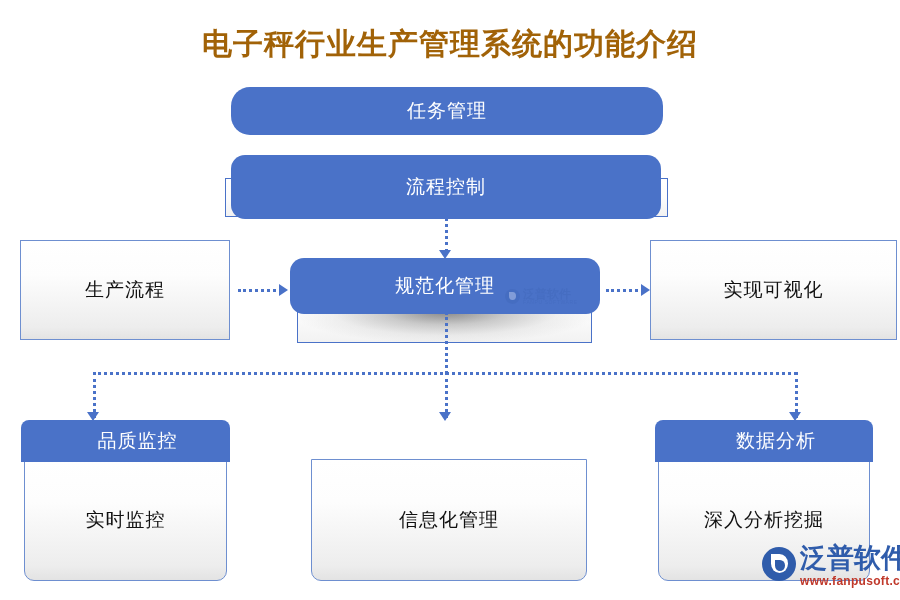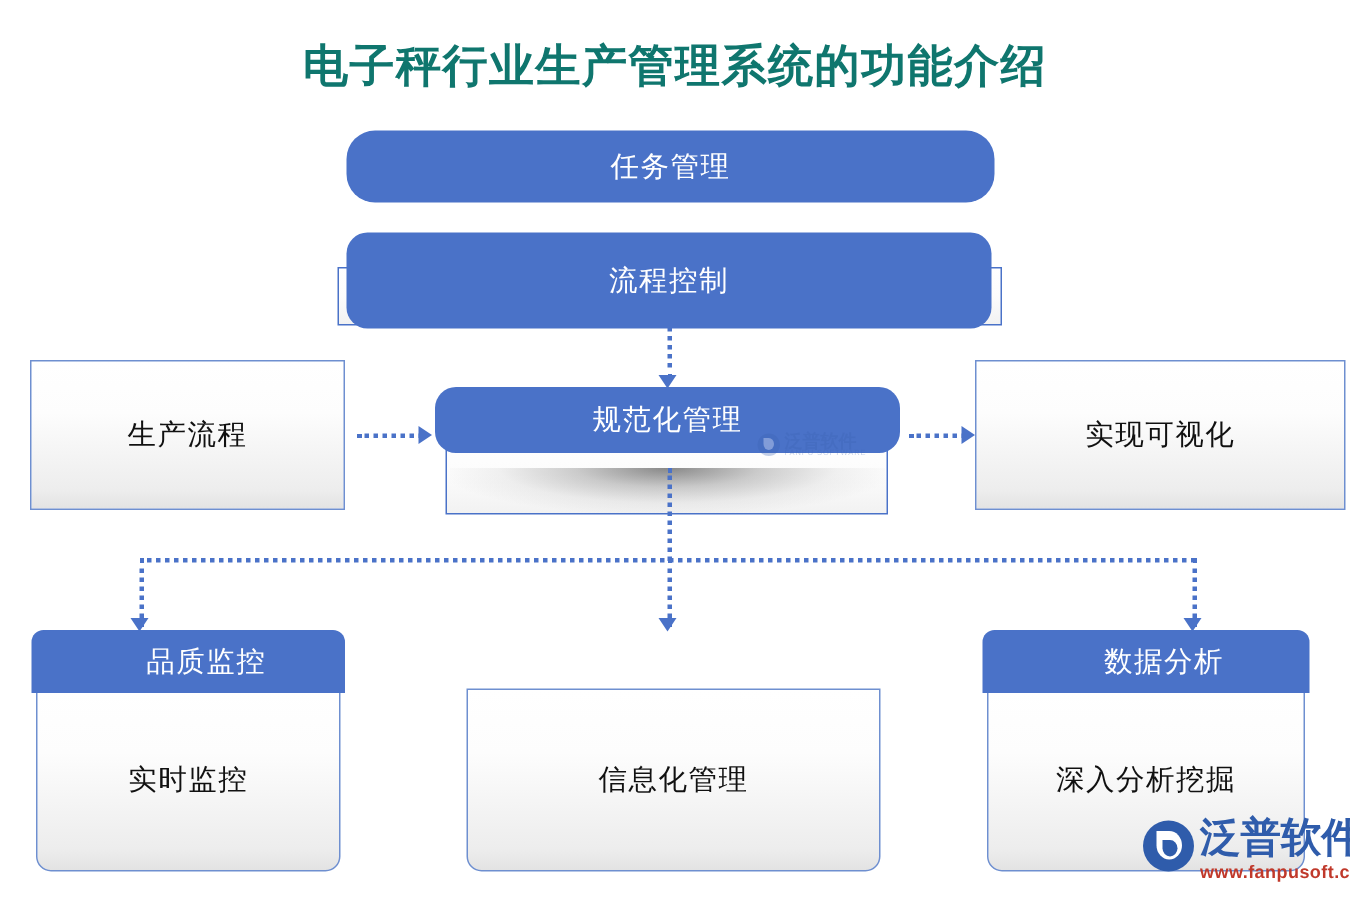--- a/index.html
+++ b/index.html
@@ -22,21 +22,21 @@
   
   .title {
     position: absolute;
     left: 0;
     top: 24px;
     width: 900px;
     text-align: center;
     font-size: 30px;
     font-weight: bold;
     letter-spacing: 1px;
-    color: #0f766e;
+    color: #a16207;
     font-family: "Liberation Serif", "DejaVu Serif", serif;
     white-space: nowrap;
   }
 
   
   .bluebar {
     position: absolute;
     background: #4A72C8;
     color: #ffffff;
     display: flex;
@@ -242,21 +242,21 @@
 
   <div class="whitebox round" style="left:20px; top:240px; width:210px; height:100px;">
     <span>生产流程</span>
   </div>
 
   <div class="hline" style="left:238px; top:289px; width:44px;"></div>
   <div class="arrow-right" style="left:279px; top:284px;"></div>
 
   <div class="whitestrip" style="left:297px; top:288px; width:295px; height:55px;"></div>
   <div class="smudge" style="left:300px; top:312px; width:290px; height:30px;"></div>
-  <div class="bluebar round" style="left:290px; top:258px; width:310px; height:44px;">
+  <div class="bluebar round" style="left:290px; top:258px; width:310px; height:56px;">
     <span>规范化管理</span>
   </div>
 
   <div class="wm-small" style="left:505px; top:288px;">
     <div class="wm-mark"></div>
     <div style="display:flex; flex-direction:column; line-height:1;">
       <span class="wm-cn">泛普软件</span>
       <span class="wm-en">FANPU SOFTWARE</span>
     </div>
   </div>

